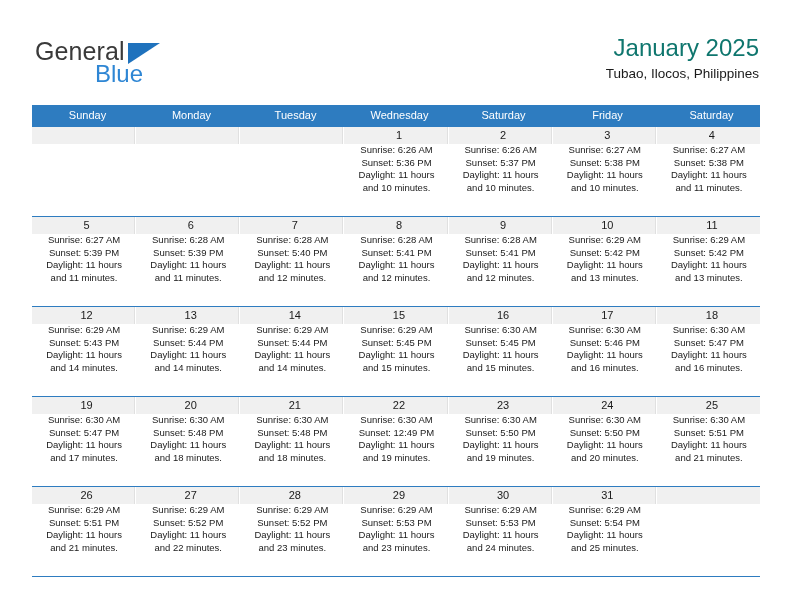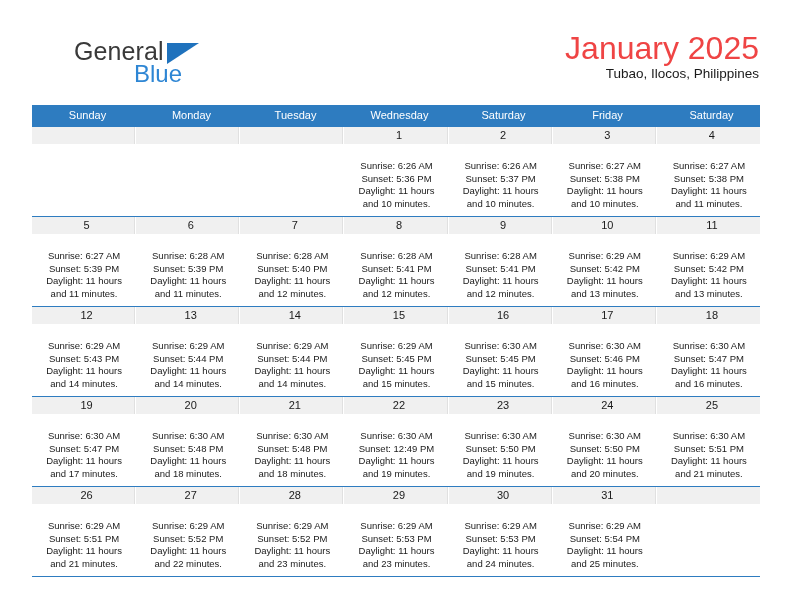--- a/index.html
+++ b/index.html
@@ -28,21 +28,20 @@
     top: 32px;
     right: 33px;
     height: 66px;
   }
   .brand {
     position: absolute;
     left: 0;
     top: 0;
     width: 200px;
     height: 60px;
-    margin-left: 39px;
   }
   .brand-general {
     position: absolute;
     left: 2px;
     top: 5px;
     font-size: 25px;
     letter-spacing: 0.1px;
     color: #3a3a3a;
     font-family: "Liberation Sans", sans-serif;
   }
@@ -63,22 +62,22 @@
     color: #2e86d4;
     font-family: "Liberation Sans", sans-serif;
   }
   .title-block {
     position: absolute;
     right: 0;
     top: 0;
     text-align: right;
   }
   .cal-title {
-    font-size: 32px;
-    color: #ef4444;
+    font-size: 24px;
+    color: #0f766e;
     line-height: 32px;
     white-space: nowrap;
   }
   .cal-subtitle {
     font-size: 13.5px;
     color: #1a1a1a;
     line-height: 20px;
     white-space: nowrap;
   }
 
@@ -133,21 +132,21 @@
     border-right: 1px solid #e0e0e0;
     box-sizing: border-box;
   }
   .day:last-child .day-num {
     border-right: none;
   }
   .day.empty .day-num {
     background: #f0f0f0;
   }
   .day-info {
-    padding: 16px 6px 0 7px;
+    padding: 0 6px 0 7px;
     font-size: 9.5px;
     line-height: 12.6px;
     color: #1a1a1a;
   }
   .day-info div {
     white-space: nowrap;
   }
   .bottom-rule {
     border-top: 1px solid #2e7cc0;
     width: 728px;

